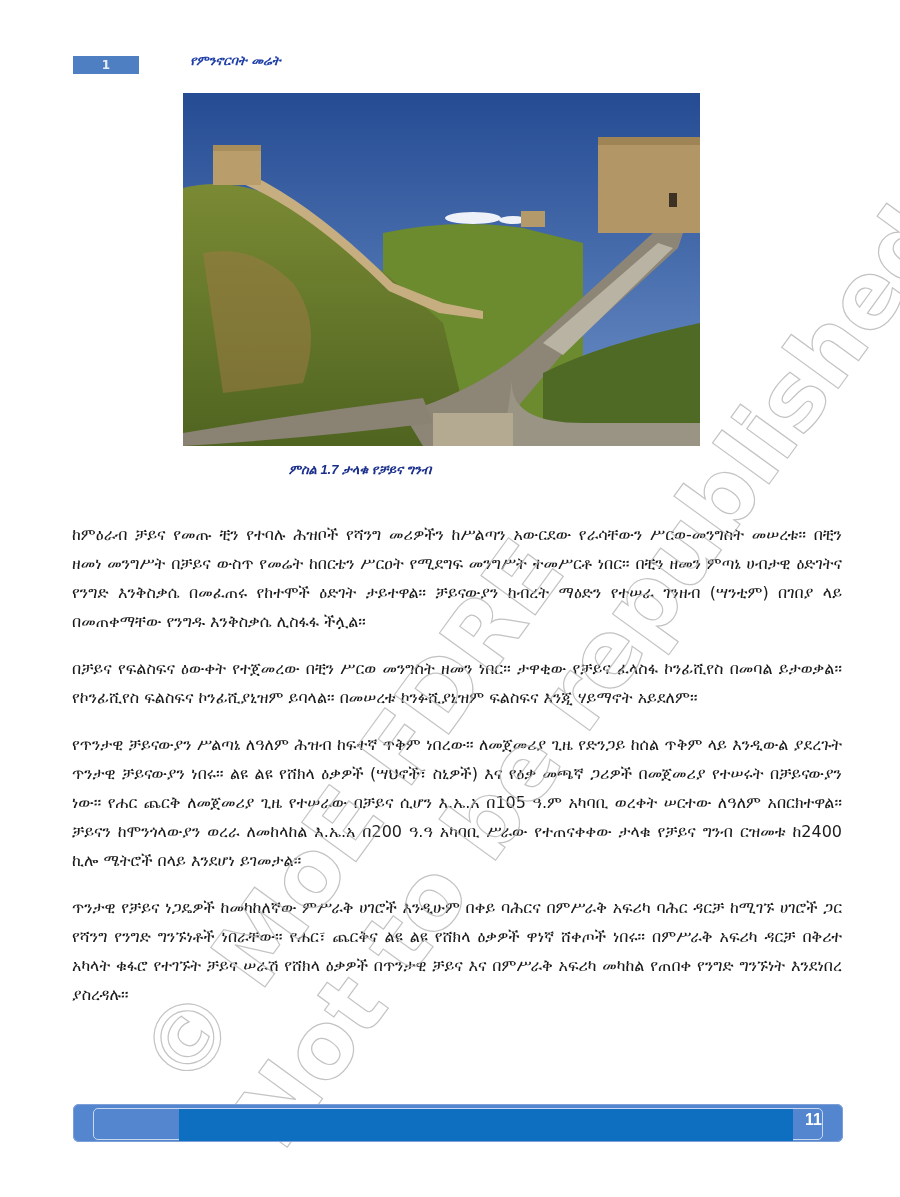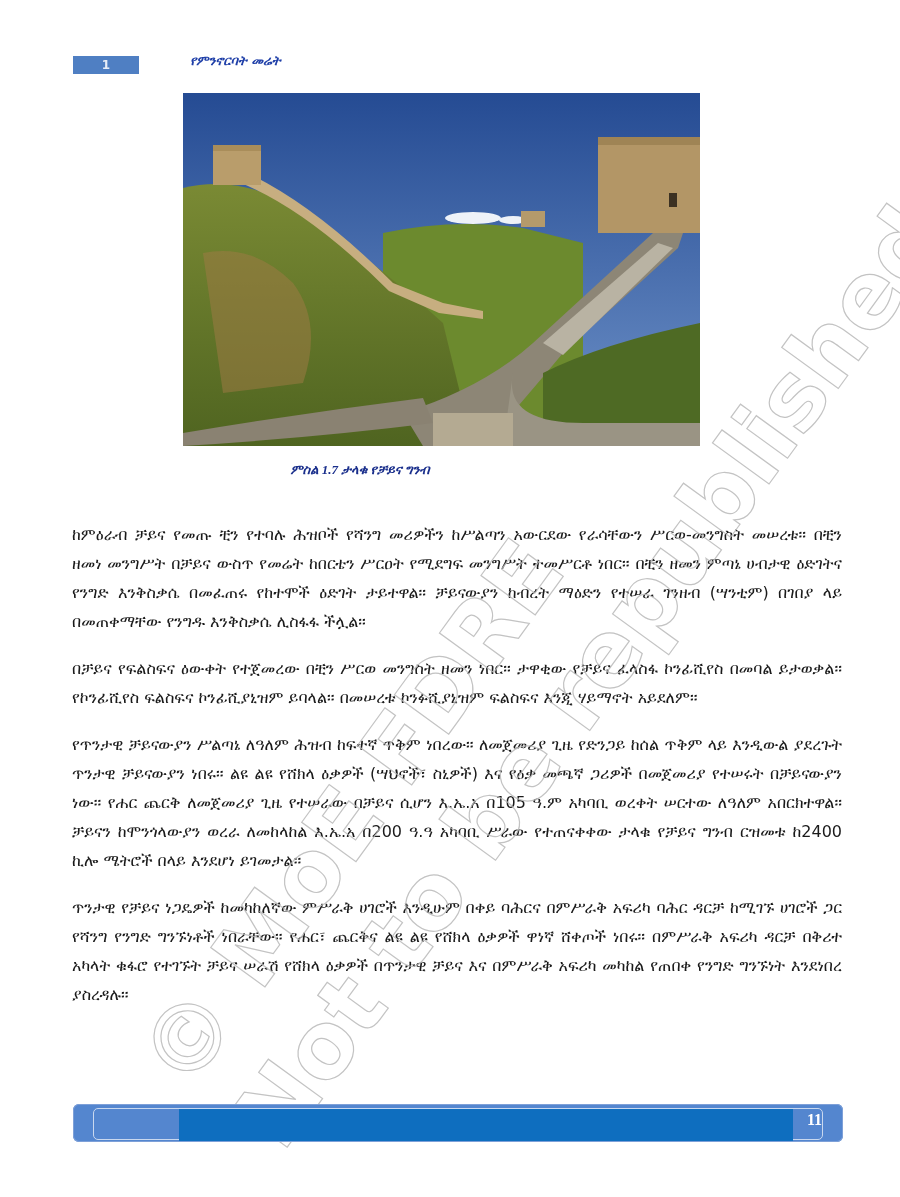--- a/index.html
+++ b/index.html
@@ -23,21 +23,21 @@
   }
   .figure {
     position: absolute; left: 183px; top: 93px; width: 517px; height: 353px;
     overflow: hidden;
     background: linear-gradient(180deg, #2d4f95 0%, #3f68b0 30%, #5f86c2 45%, #9fb3c7 52%, #8a8a4a 54%);
   }
   .figure svg { display: block; }
   .caption {
     position: absolute; left: 0; width: 720px; top: 462px; text-align: center;
     color: #1a2f8c; font-size: 13px; font-style: italic; font-weight: bold;
-    font-family: Liberation Serif, serif;
+    font-family: Liberation Sans, sans-serif;
   }
   .body-text {
     position: absolute; left: 72px; width: 770px; top: 503px;
     font-family: "DejaVu Sans", sans-serif;
     font-size: 16px; line-height: 29px; text-align: justify;
   }
   .body-text p { margin: 17px 0 18px 0; }
   .footer-bar {
     position: absolute; left: 73px; top: 1104px; width: 770px; height: 38px;
     background: #5486cf; border-radius: 6px;
@@ -47,21 +47,21 @@
     position: absolute; left: 20px; top: 4px; width: 728px; height: 30px;
     border: 1px solid #c9d8ef; border-radius: 5px;
   }
   .footer-band {
     position: absolute; left: 106px; top: 5px; width: 614px; height: 32px;
     background: #0e6ebf;
   }
   .page-number {
     position: absolute; right: 78px; top: 1111px;
     color: #ffffff; font-size: 16px; font-weight: bold;
-    font-family: Liberation Serif, serif;
+    font-family: Liberation Sans, sans-serif;
   }
   .watermark {
     position: absolute; pointer-events: none;
     font-family: "DejaVu Sans", sans-serif; font-weight: bold;
     color: transparent; -webkit-text-stroke: 1.2px #b9b9b9;
     white-space: nowrap; transform-origin: left bottom;
     opacity: 0.85;
   }
   .wm1 { left: 205px; top: 1000px; font-size: 92px; transform: rotate(-54deg); }
   .wm2 { left: 300px; top: 1060px; font-size: 92px; transform: rotate(-54deg); }

